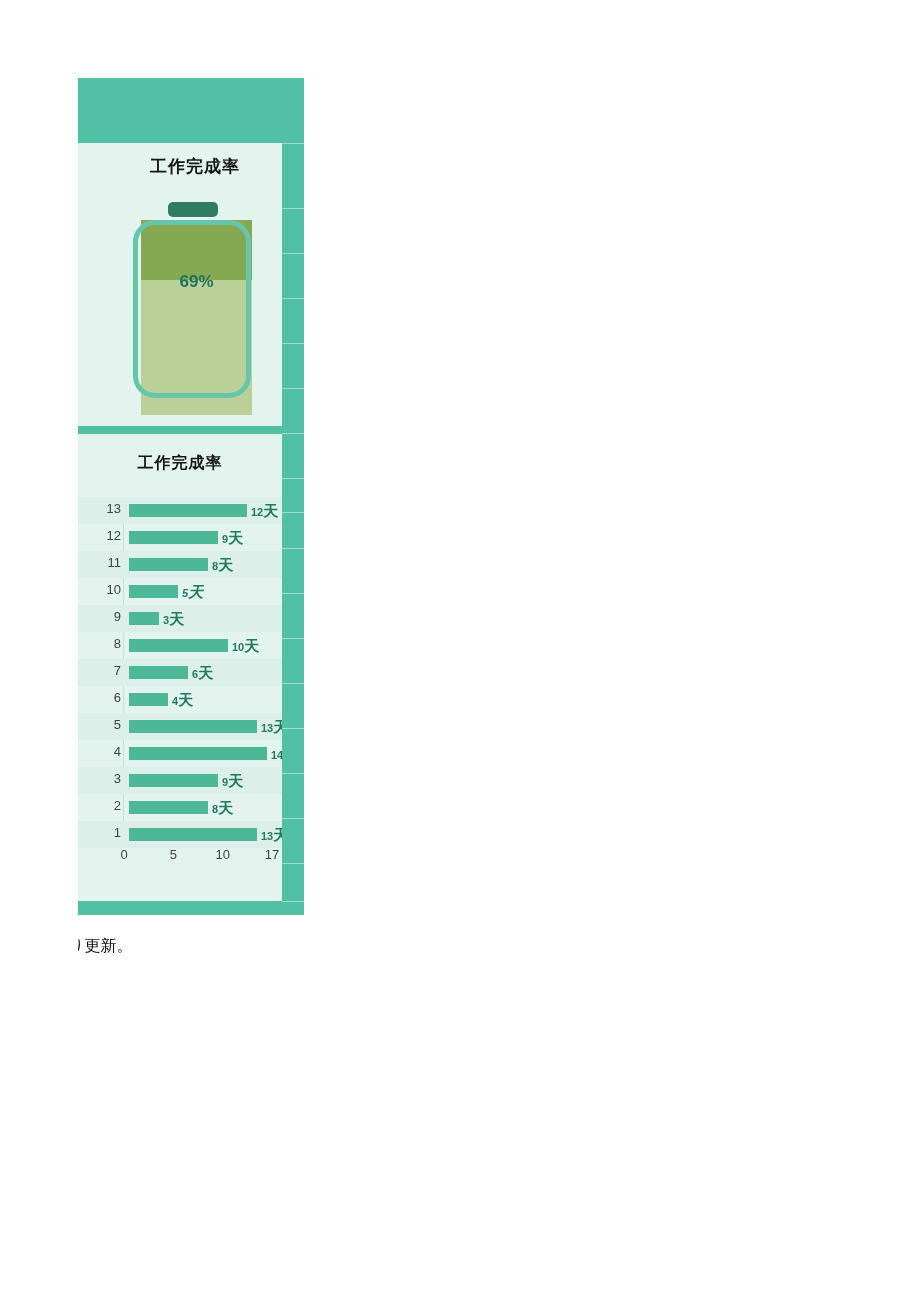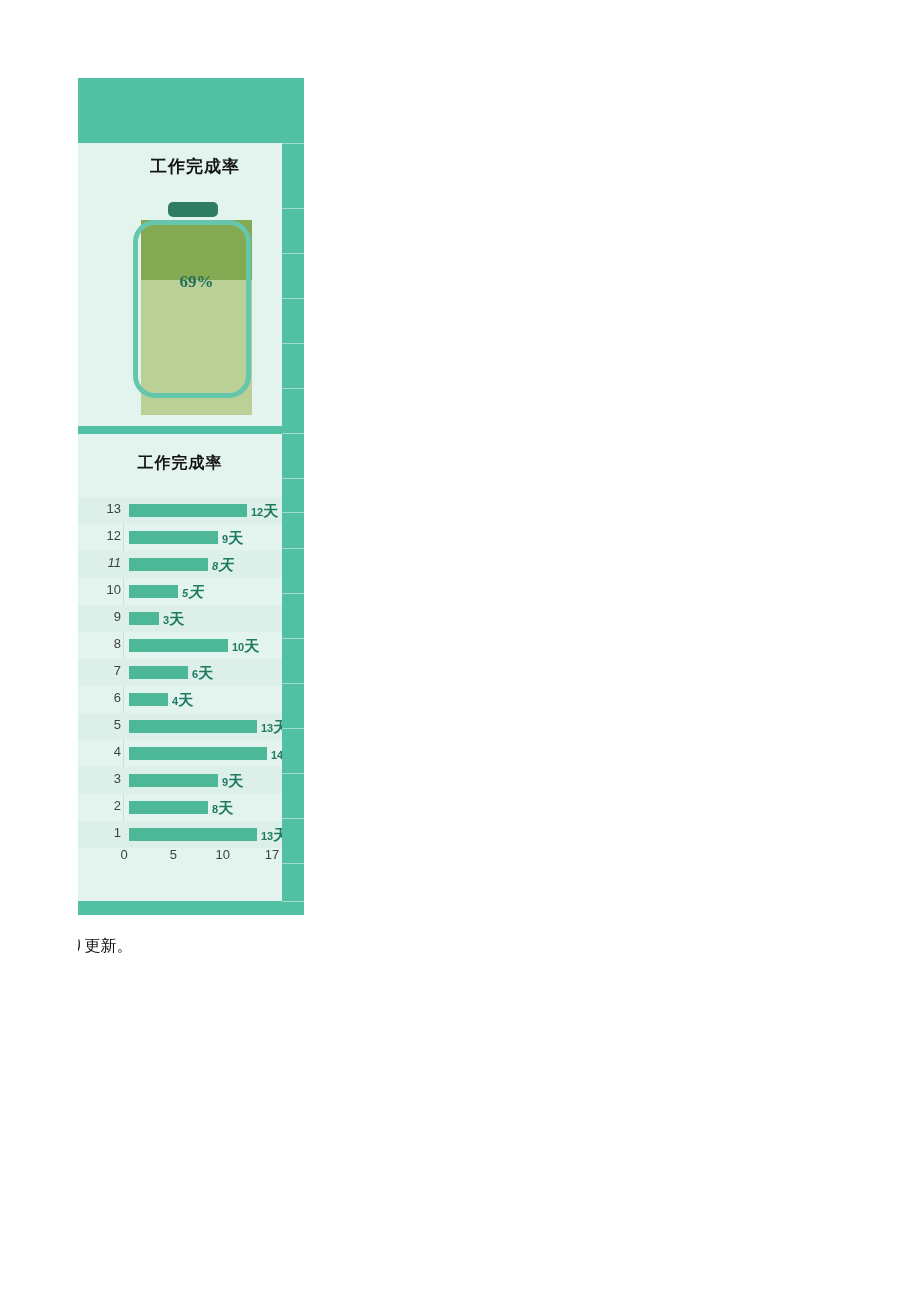--- a/index.html
+++ b/index.html
@@ -104,21 +104,20 @@
     background: rgba(255,255,255,0.45);
   }
 
   
   #battery {
     position: absolute;
     left: 133px;
     top: 200px;
     width: 128px;
     height: 215px;
-    font-family: Liberation Serif, serif;
   }
   #battery-cap {
     position: absolute;
     left: 35px;
     top: 2px;
     width: 50px;
     height: 15px;
     background: #2E7D63;
     border-radius: 5px;
   }
@@ -278,21 +277,21 @@
         <div class="bar-cat">13</div>
         <div class="bar-rect" style="width: 118px;"></div>
         <div class="bar-val" style="left: 168px;"><span class="num">12</span><span class="unit">天</span></div>
       </div>
       <div class="bar-row" style="top: 29px;">
         <div class="bar-cat">12</div>
         <div class="bar-rect" style="width: 89px;"></div>
         <div class="bar-val" style="left: 139px;"><span class="num">9</span><span class="unit">天</span></div>
       </div>
       <div class="band-row" style="top: 56px; height: 27px;"></div>
-      <div class="bar-row" style="top: 56px; font-style: italic;">
+      <div class="bar-row" style="top: 56px;">
         <div class="bar-cat">11</div>
         <div class="bar-rect" style="width: 79px;"></div>
         <div class="bar-val" style="left: 129px;"><span class="num">8</span><span class="unit">天</span></div>
       </div>
       <div class="bar-row" style="top: 83px;">
         <div class="bar-cat">10</div>
         <div class="bar-rect" style="width: 49px;"></div>
         <div class="bar-val" style="left: 99px; font-style: italic;"><span class="num">5</span><span class="unit">天</span></div>
       </div>
       <div class="band-row" style="top: 110px; height: 27px;"></div>

